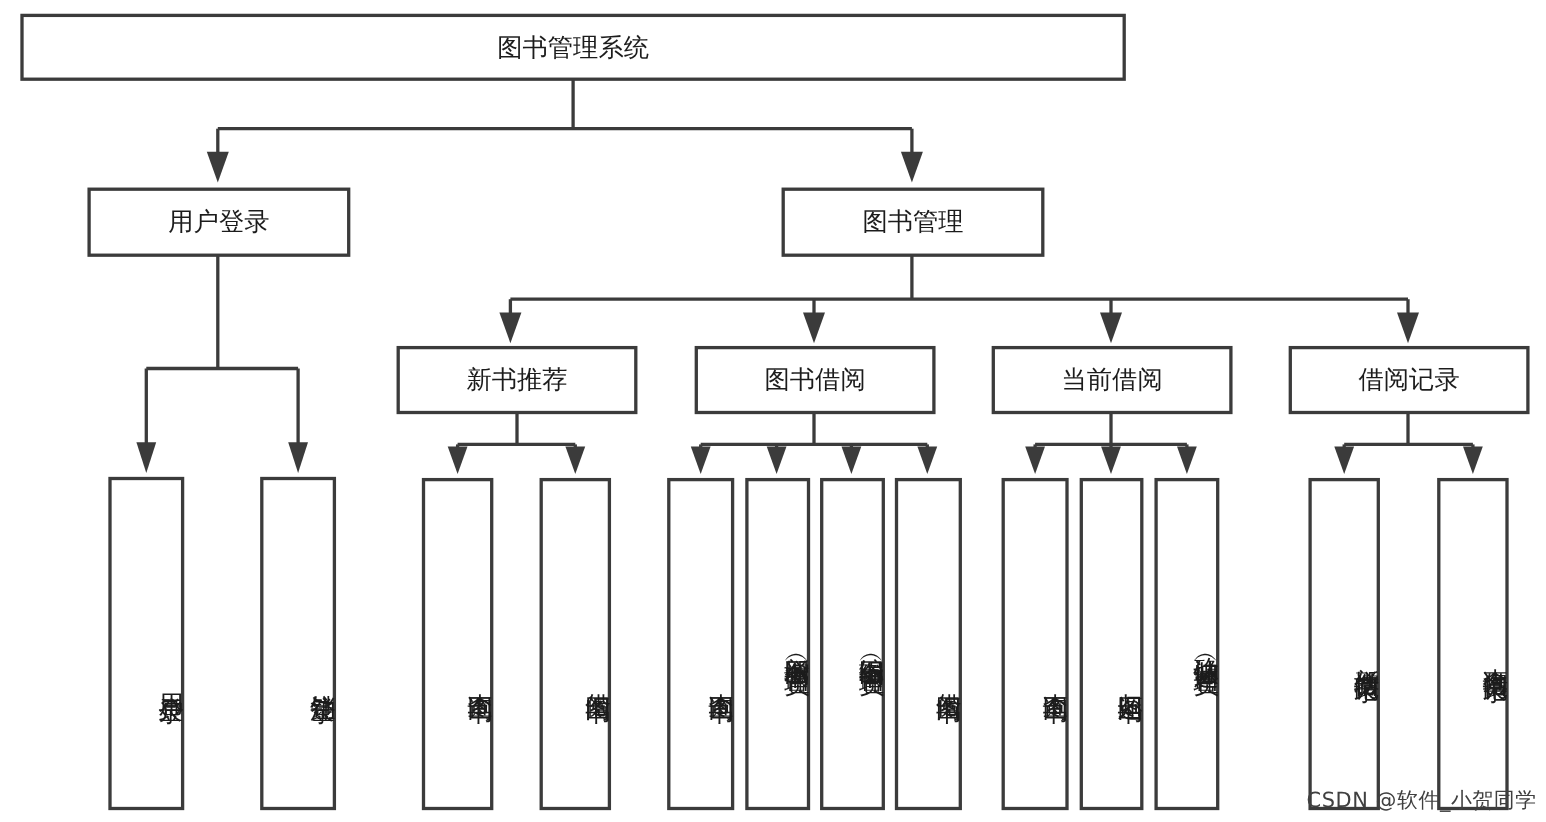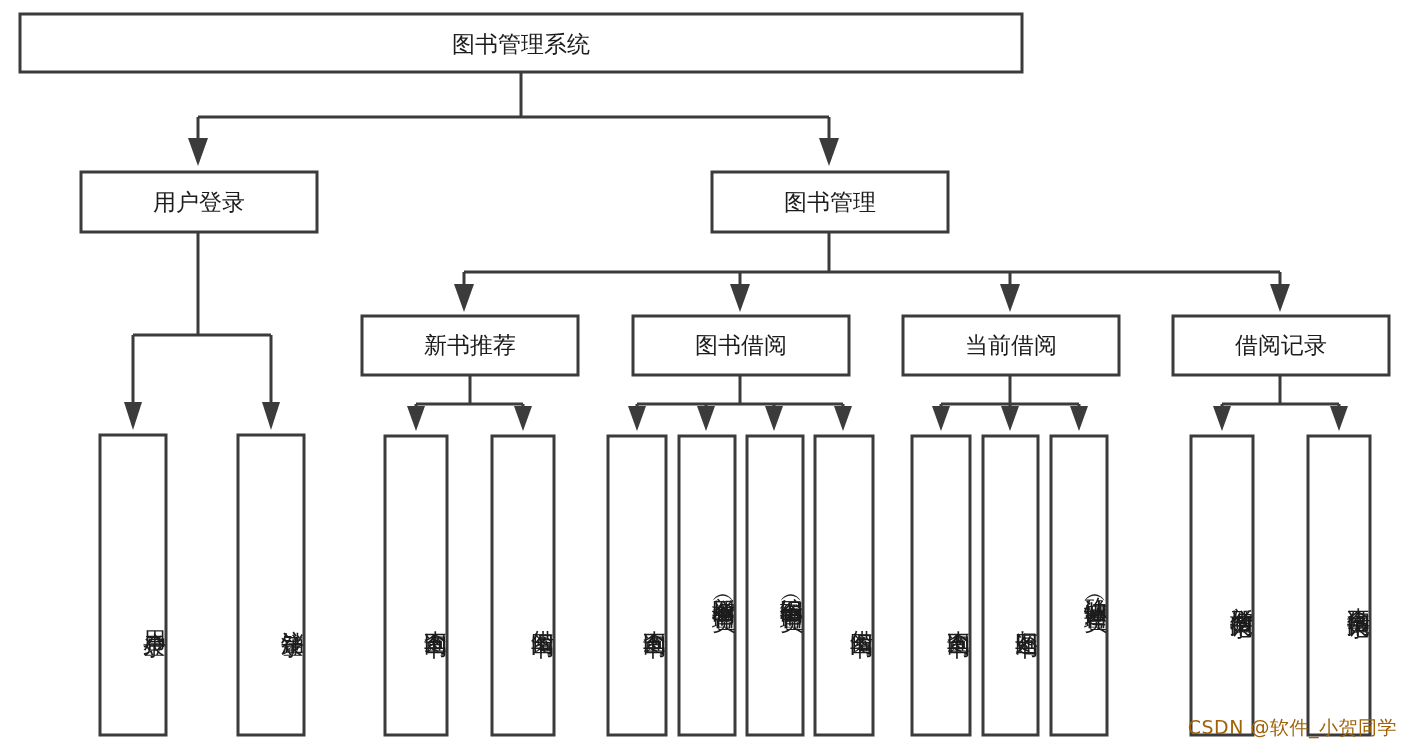--- a/index.html
+++ b/index.html
@@ -61,21 +61,21 @@
     justify-content: center;
     white-space: nowrap;
     pointer-events: none;
   }
   .watermark {
     position: absolute;
     right: 8px;
     bottom: 6px;
     font-family: "DejaVu Sans", "Liberation Sans", sans-serif;
     font-size: 19px;
-    color: #a16207;
+    color: #404040;
     letter-spacing: 0.5px;
     white-space: nowrap;
   }
 </style>
 </head>
 <body>
 
 <div id="diagram-root">
 
   <svg class="canvas" viewBox="0 0 1405 747" xmlns="http://www.w3.org/2000/svg">

